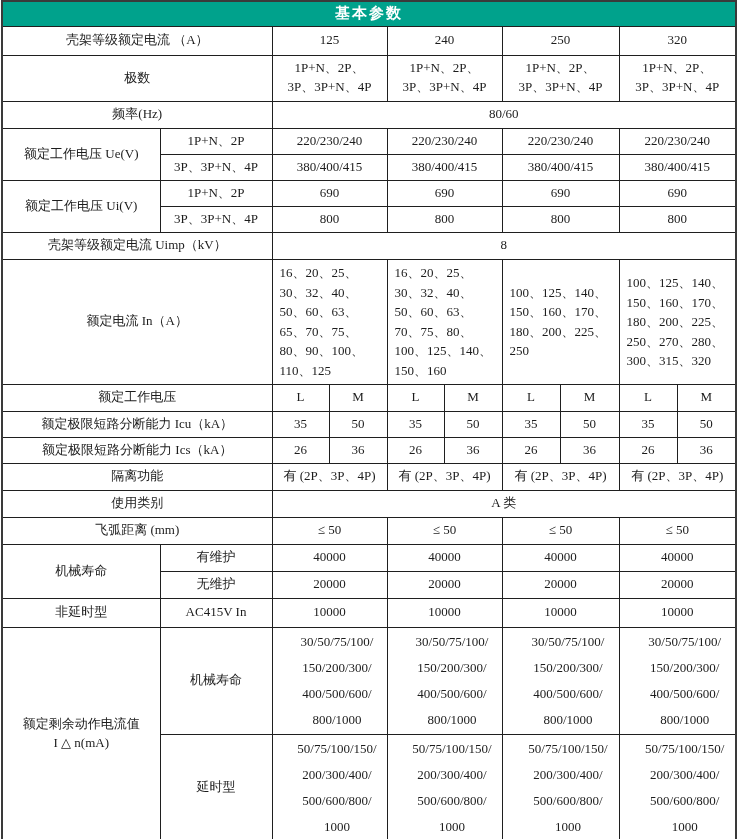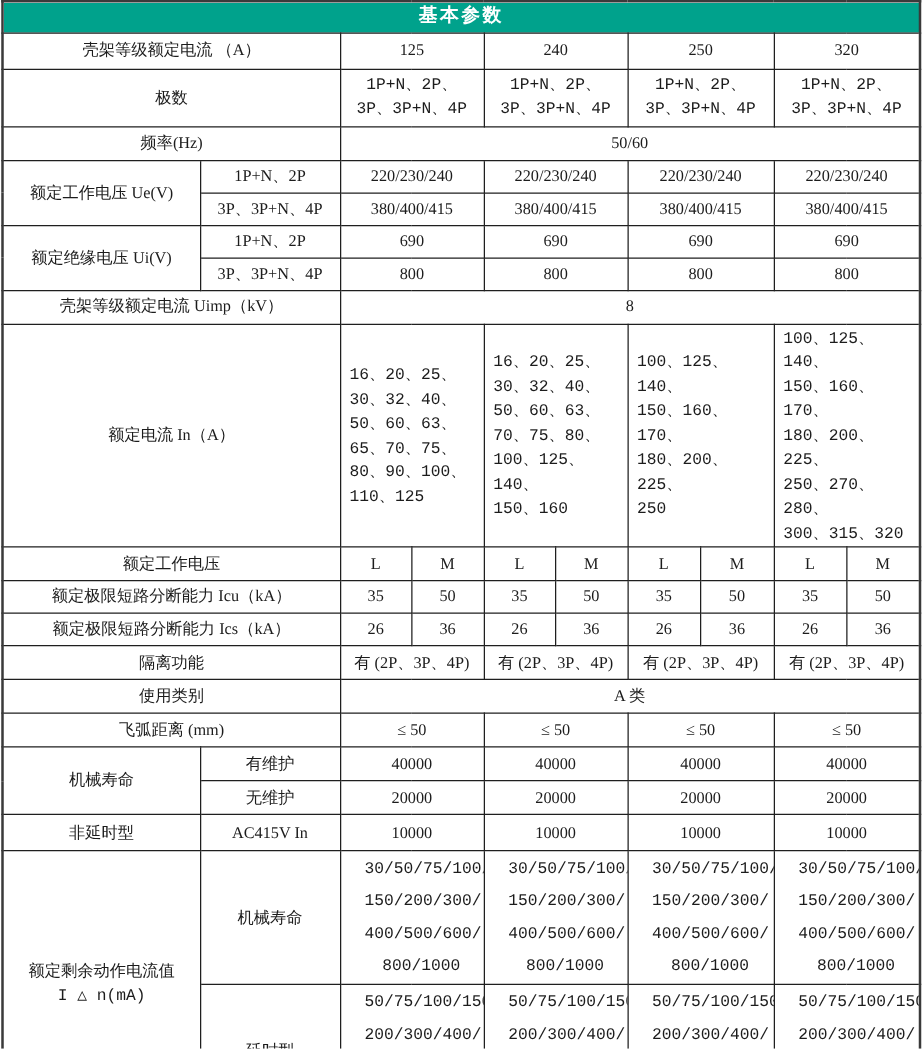--- a/index.html
+++ b/index.html
@@ -18,21 +18,21 @@
     border: 1px solid #1f1f1f;
     text-align: center; vertical-align: middle;
     padding: 1px 4px; overflow: hidden;
     line-height: 1.45;
   }
   td.title-cell {
     background: #00a28c; color: #ffffff;
     font-weight: bold; font-size: 15px; letter-spacing: 2px;
     border-color: #1f1f1f;
   }
-  .pre { white-space: pre-line; font-family: Liberation Mono, monospace; }
+  .pre { white-space: pre-line; }
   .left { text-align: left; padding-left: 7px; }
   .in-cell { line-height: 1.5; }
   .rcd-cell { line-height: 2.0; padding-left: 19px; }
   tr.rt  { height: 24px; margin-top: 36px; }
   tr.r29 { height: 29px; }
   tr.r46 { height: 46px; }
   tr.r27 { height: 27px; }
   tr.r26 { height: 26px; }
   tr.r125 { height: 125px; }
   tr.r105 { height: 105px; }
@@ -75,41 +75,41 @@
       <td colspan="2" class="pre">1P+N、2P、
 3P、3P+N、4P</td>
       <td colspan="2" class="pre">1P+N、2P、
 3P、3P+N、4P</td>
       <td colspan="2" class="pre">1P+N、2P、
 3P、3P+N、4P</td>
     </tr>
 
     <tr class="r27">
       <td colspan="2">频率(Hz)</td>
-      <td colspan="8">50/60</td>
+      <td colspan="8">80/60</td>
     </tr>
 
     <tr class="r26">
       <td rowspan="2">额定工作电压 Ue(V)</td>
       <td>1P+N、2P</td>
       <td colspan="2">220/230/240</td>
       <td colspan="2">220/230/240</td>
       <td colspan="2">220/230/240</td>
       <td colspan="2">220/230/240</td>
     </tr>
     <tr class="r26">
       <td>3P、3P+N、4P</td>
       <td colspan="2">380/400/415</td>
       <td colspan="2">380/400/415</td>
       <td colspan="2">380/400/415</td>
       <td colspan="2">380/400/415</td>
     </tr>
 
     <tr class="r26">
-      <td rowspan="2">额定绝缘电压 Ui(V)</td>
+      <td rowspan="2">额定工作电压 Ui(V)</td>
       <td>1P+N、2P</td>
       <td colspan="2">690</td>
       <td colspan="2">690</td>
       <td colspan="2">690</td>
       <td colspan="2">690</td>
     </tr>
     <tr class="r26">
       <td>3P、3P+N、4P</td>
       <td colspan="2">800</td>
       <td colspan="2">800</td>

